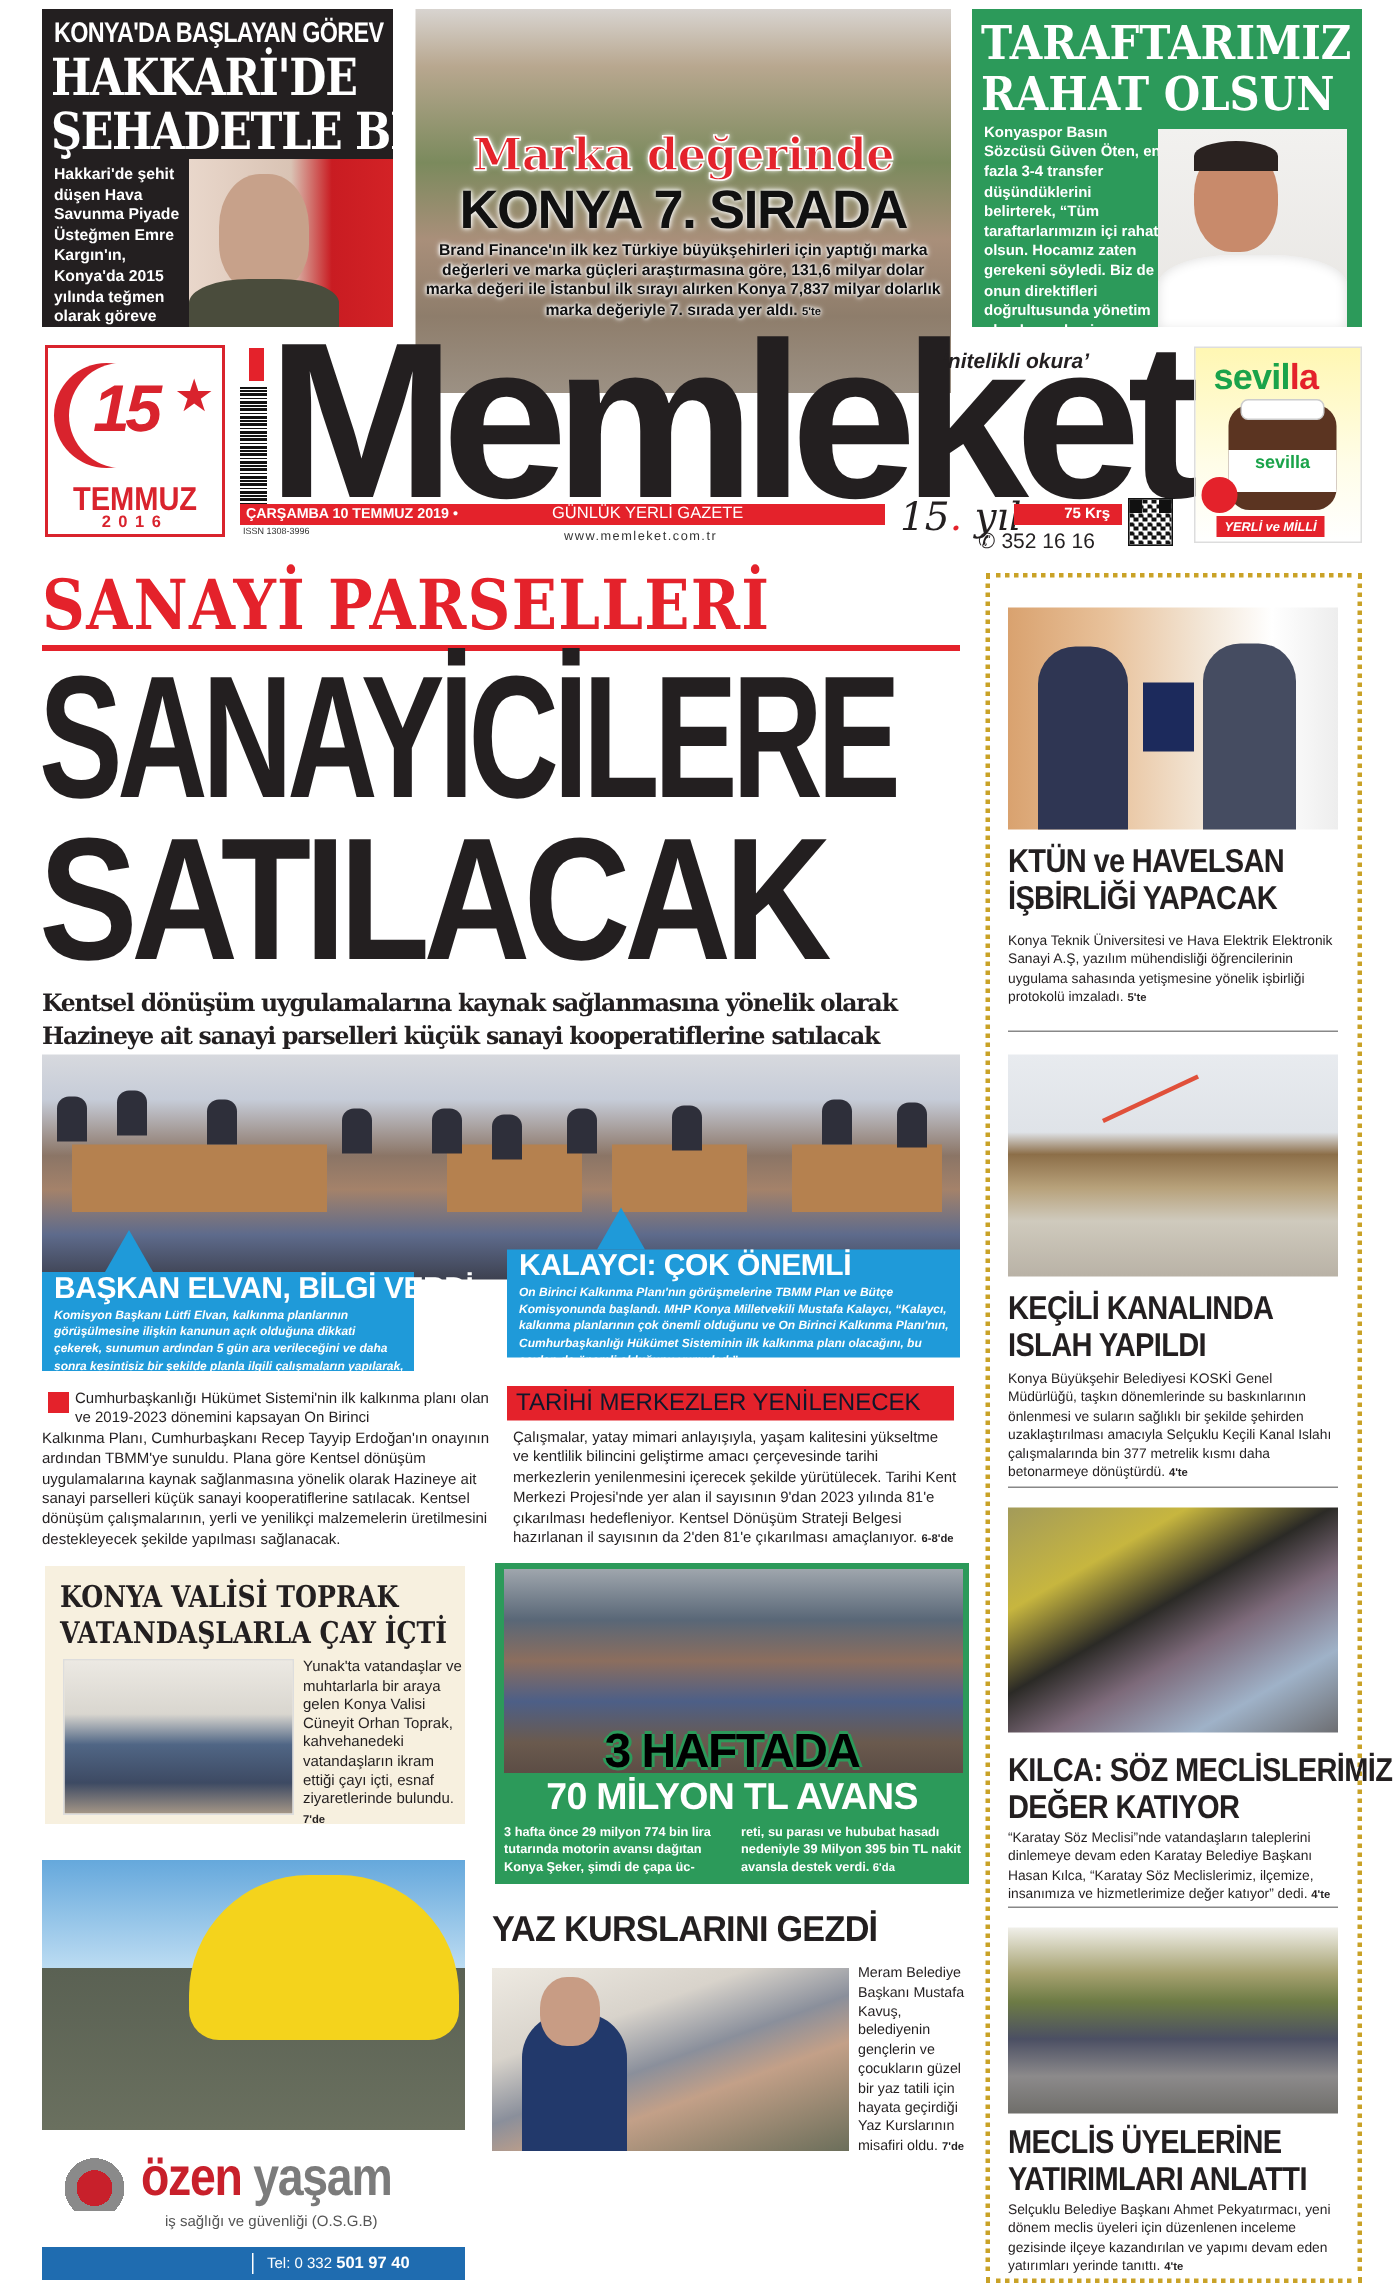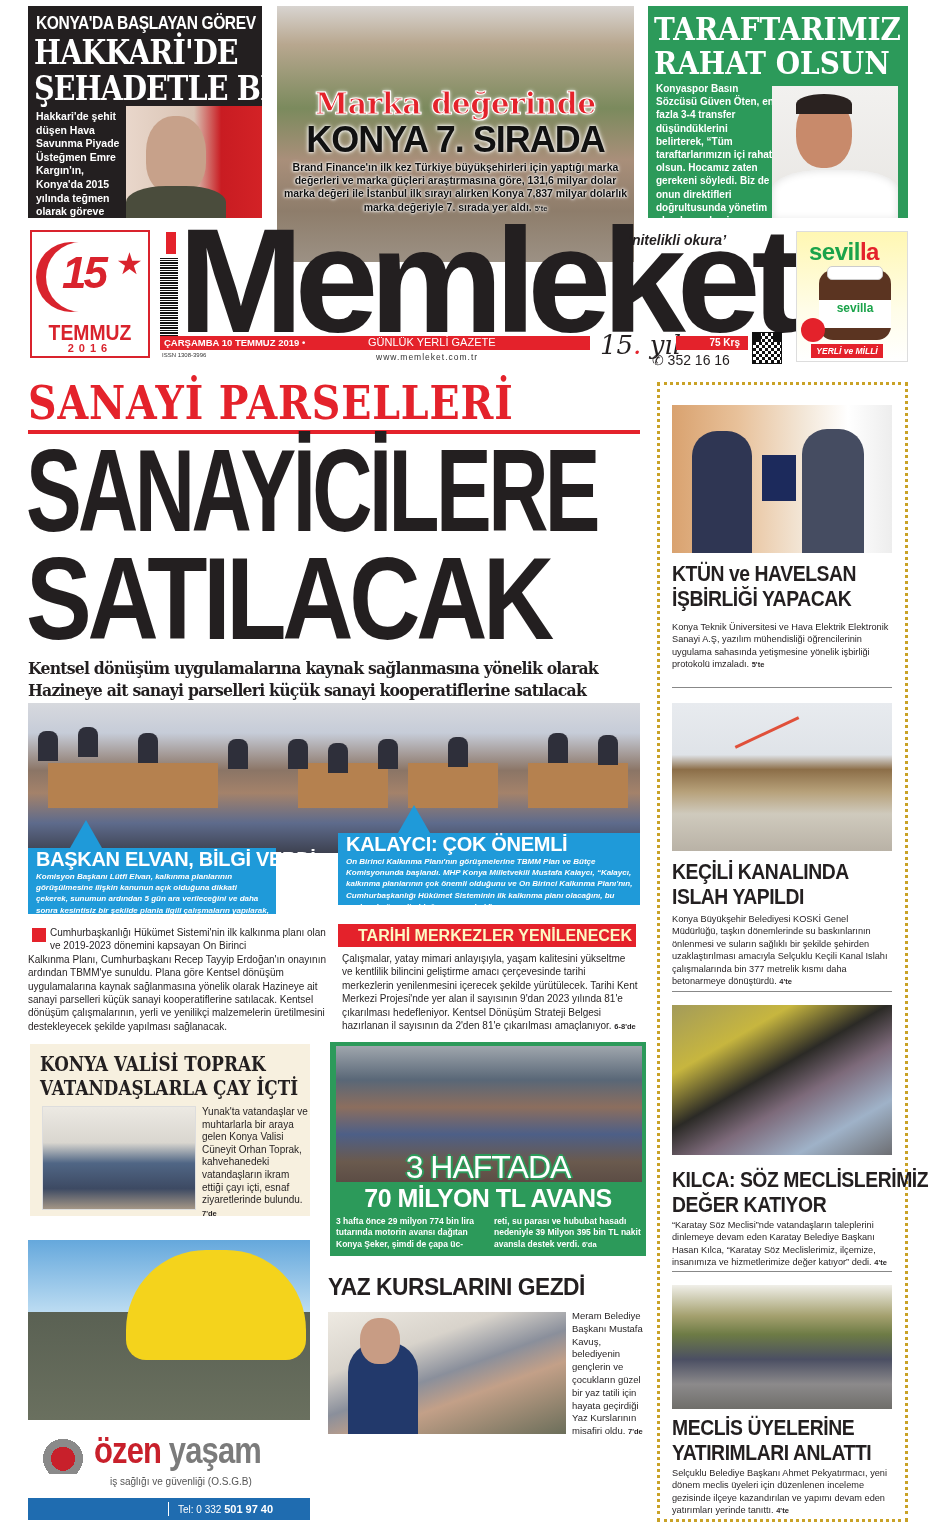--- a/index.html
+++ b/index.html
@@ -81,34 +81,34 @@
   .callout .tail { position: absolute; width: 0; height: 0; border-left: 16px solid transparent; border-right: 16px solid transparent; border-bottom: 28px solid #1f9ad9; }
   #callout-elvan { left: 28px; top: 848px; width: 248px; height: 66px; }
   #callout-elvan .tail { left: 42px; top: -28px; }
   #callout-kalayci { left: 338px; top: 833px; width: 302px; height: 72px; }
   #callout-kalayci .tail { left: 60px; top: -28px; }
 
   #lead-body { left: 28px; top: 926px; width: 300px; font-size: 10px; line-height: 13.4px; color: #231f20; text-indent: 0; }
   #lead-square { left: 32px; top: 928px; width: 14px; height: 14px; background: #e4222b; }
   #lead-body .l1 { padding-left: 22px; display: block; }
 
-  #tarihi-bar { left: 338px; top: 924px; width: 298px; height: 23px; background: #e4222b; color: #fef9c3; font-weight: bold; font-size: 16px; line-height: 23px; padding-left: 20px; letter-spacing: 0; white-space: nowrap; }
+  #tarihi-bar { left: 338px; top: 924px; width: 298px; height: 23px; background: #e4222b; color: #0f172a; font-weight: normal; font-size: 16px; line-height: 23px; padding-left: 6px; letter-spacing: 0; white-space: nowrap; }
   #tarihi-body { left: 342px; top: 952px; width: 296px; font-size: 10px; line-height: 13.4px; color: #231f20; }
   .ref { font-weight: bold; font-size: 7.5px; }
 
   
   #vali-box { left: 30px; top: 1044px; width: 280px; height: 172px; background: #f7f0df; }
   #vali-box .h1 { position: absolute; left: 10px; top: 8px; font-family: "DejaVu Serif", serif; font-weight: bold; font-size: 20px; line-height: 24px; color: #231f20; transform: scaleX(0.84); transform-origin: left; white-space: nowrap; }
   #vali-box .photo { left: 12px; top: 62px; width: 154px; height: 104px; border: 1px solid #ddd; background: linear-gradient(180deg, #ece9e3 0%, #d9d6cf 35%, #506685 55%, #3d4a63 80%, #a49686 100%); }
   #vali-box .body { position: absolute; left: 172px; top: 62px; width: 106px; font-size: 10px; line-height: 12.6px; color: #231f20; }
 
   
   #green-box { left: 330px; top: 1042px; width: 316px; height: 214px; background: #2c9a5a; }
   #green-box .photo { left: 6px; top: 4px; width: 306px; height: 136px; background: linear-gradient(180deg, #9fa6ad 0%, #596777 25%, #8c6e5e 45%, #4d5f87 65%, #6a5a4e 85%, #5c4d45 100%); }
-  #green-box .h1 { position: absolute; left: 0; right: 0; top: 108px; text-align: center; color: #ffffff; font-weight: normal; font-size: 32px; line-height: 34px; text-shadow: 2px 0 #2c9a5a, -2px 0 #2c9a5a, 0 2px #2c9a5a, 0 -2px #2c9a5a; letter-spacing: -1px; }
+  #green-box .h1 { position: absolute; left: 0; right: 0; top: 108px; text-align: center; color: #000000; font-weight: bold; font-size: 32px; line-height: 34px; text-shadow: 2px 0 #2c9a5a, -2px 0 #2c9a5a, 0 2px #2c9a5a, 0 -2px #2c9a5a; letter-spacing: -1px; }
   #green-box .h2 { position: absolute; left: 0; right: 0; top: 142px; text-align: center; color: #fff; font-weight: bold; font-size: 25px; line-height: 28px; letter-spacing: -0.5px; }
   #green-box .col { position: absolute; top: 174px; width: 150px; font-size: 8.5px; line-height: 11.4px; color: #fff; font-weight: bold; }
 
   
   #yaz-title { left: 328px; top: 1272px; font-size: 24px; font-weight: bold; color: #231f20; line-height: 30px; letter-spacing: -0.5px; transform: scaleX(0.95); transform-origin: left; white-space: nowrap; }
   #yaz-photo { left: 328px; top: 1312px; width: 238px; height: 122px; background: linear-gradient(160deg, #eeeae2 0%, #d8d3cb 30%, #8a8f9b 50%, #c3a088 65%, #6b6e5a 100%); }
   #yaz-photo .man { position: absolute; left: 20px; top: 30px; width: 70px; height: 92px; border-radius: 30px 30px 0 0; background: #22396b; }
   #yaz-photo .head { position: absolute; left: 32px; top: 6px; width: 40px; height: 46px; border-radius: 45%; background: #c89c84; }
   #yaz-body { left: 572px; top: 1310px; width: 76px; font-size: 9.5px; line-height: 12.8px; color: #231f20; }
 

